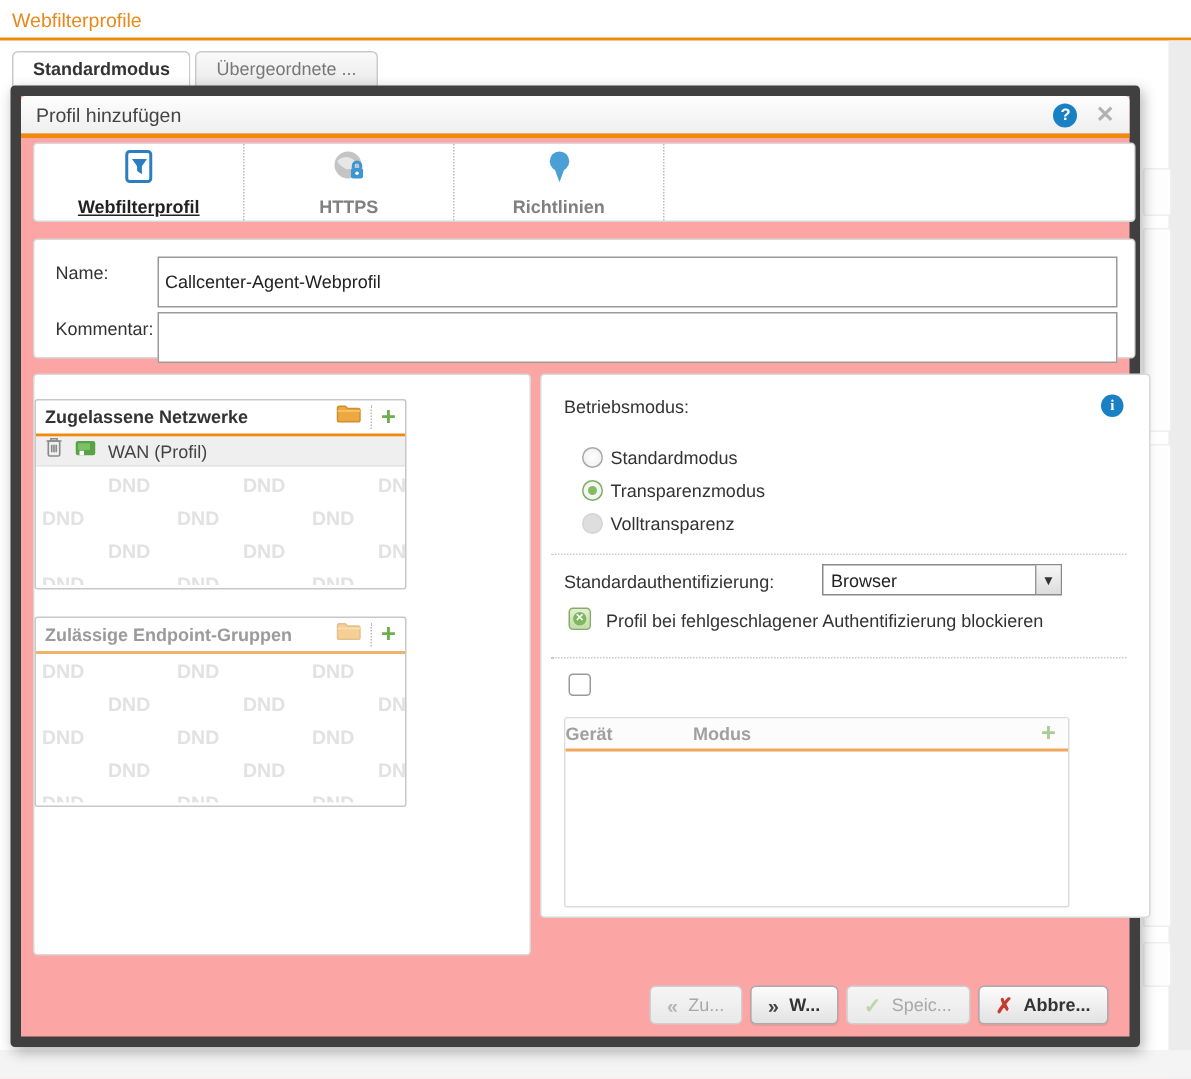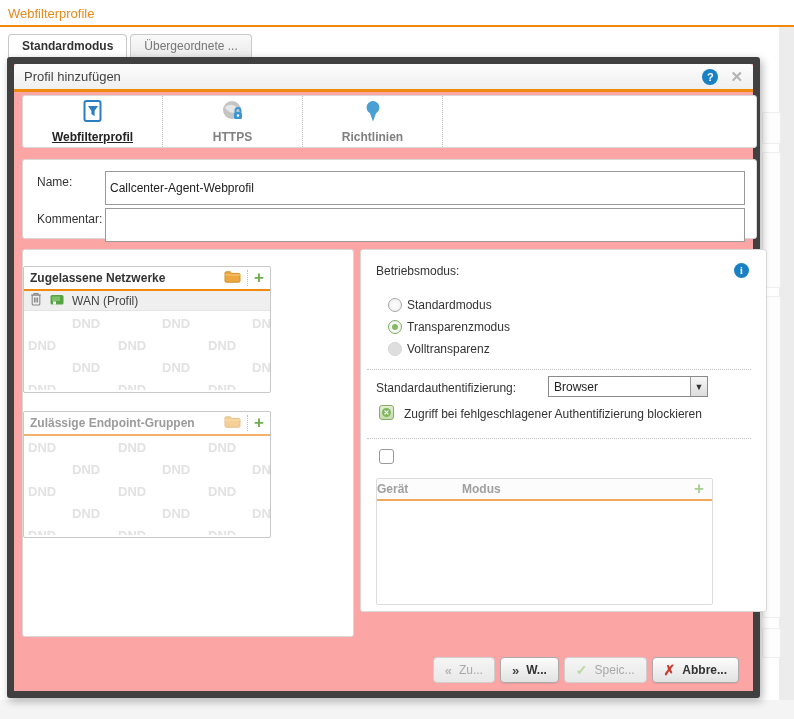--- a/index.html
+++ b/index.html
@@ -289,21 +289,21 @@
 
     <div class="abs dotted-sep" id="sep1"></div>
 
     <span class="abs" id="auth-label">Standardauthentifizierung:</span>
     <div class="abs" id="auth-select">
       <span id="auth-value">Browser</span>
       <span id="auth-arrow-btn">▼</span>
     </div>
 
     <span class="abs checkbox checked" id="cb1"></span>
-    <span class="cb-label" id="cb1-label">Zugriff bei fehlgeschlagener Authentifizierung blockieren</span>
+    <span class="cb-label" id="cb1-label">Profil bei fehlgeschlagener Authentifizierung blockieren</span>
 
     <div class="abs dotted-sep" id="sep2"></div>
 
     <span class="abs checkbox" id="cb2"></span>
 
     <div class="abs" id="device-table">
       <div id="device-table-header">
         <span class="col-hdr" id="col-geraet">Gerät</span>
         <span class="col-hdr" id="col-modus">Modus</span>
         <span class="plus" id="device-plus">+</span>

